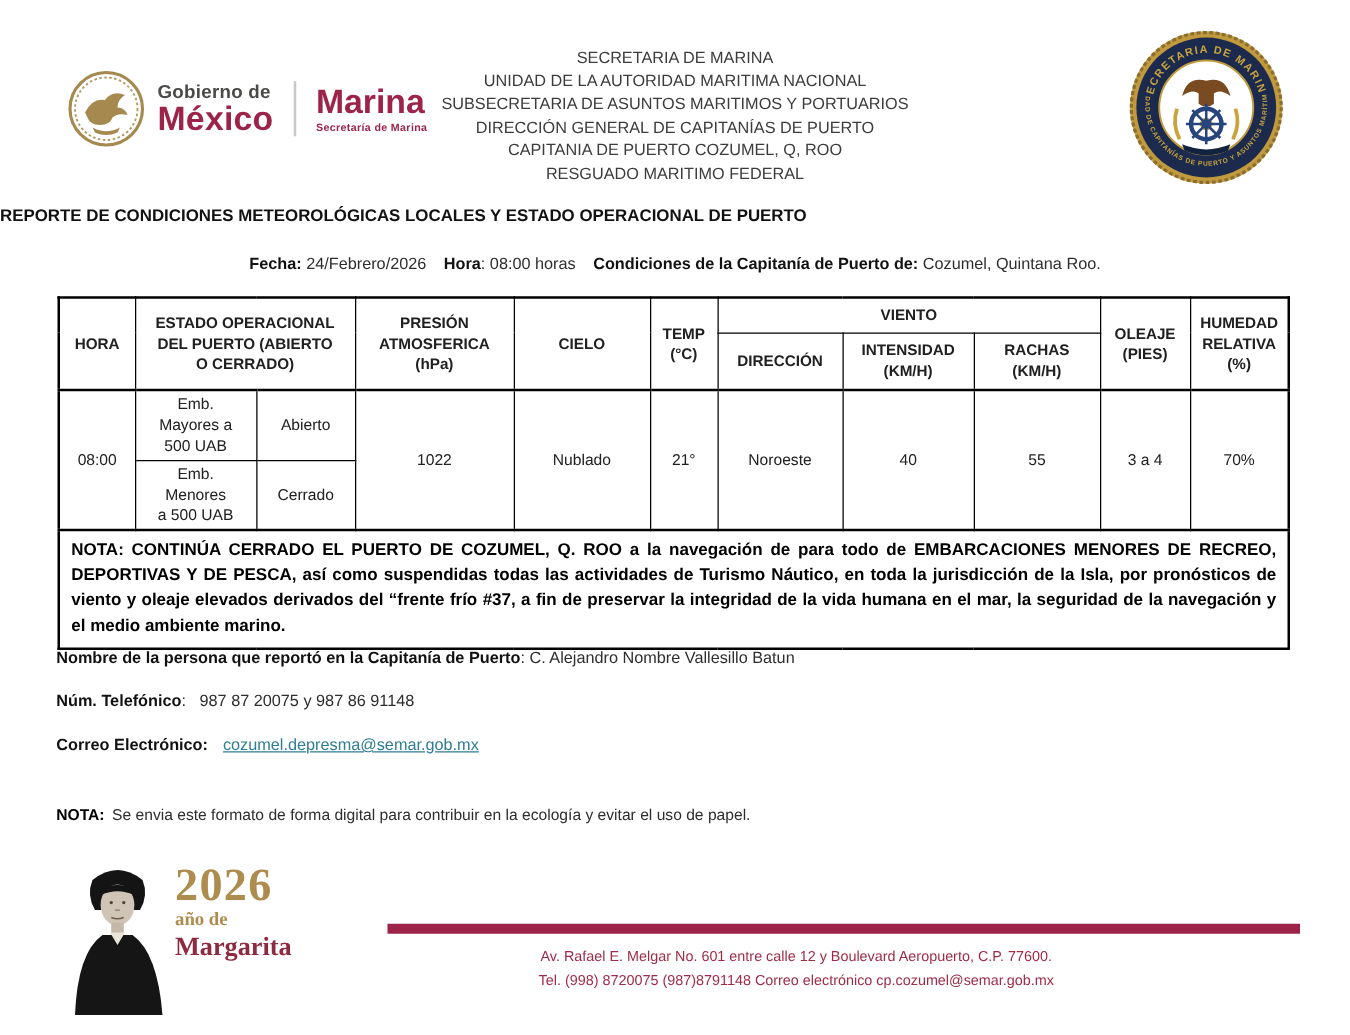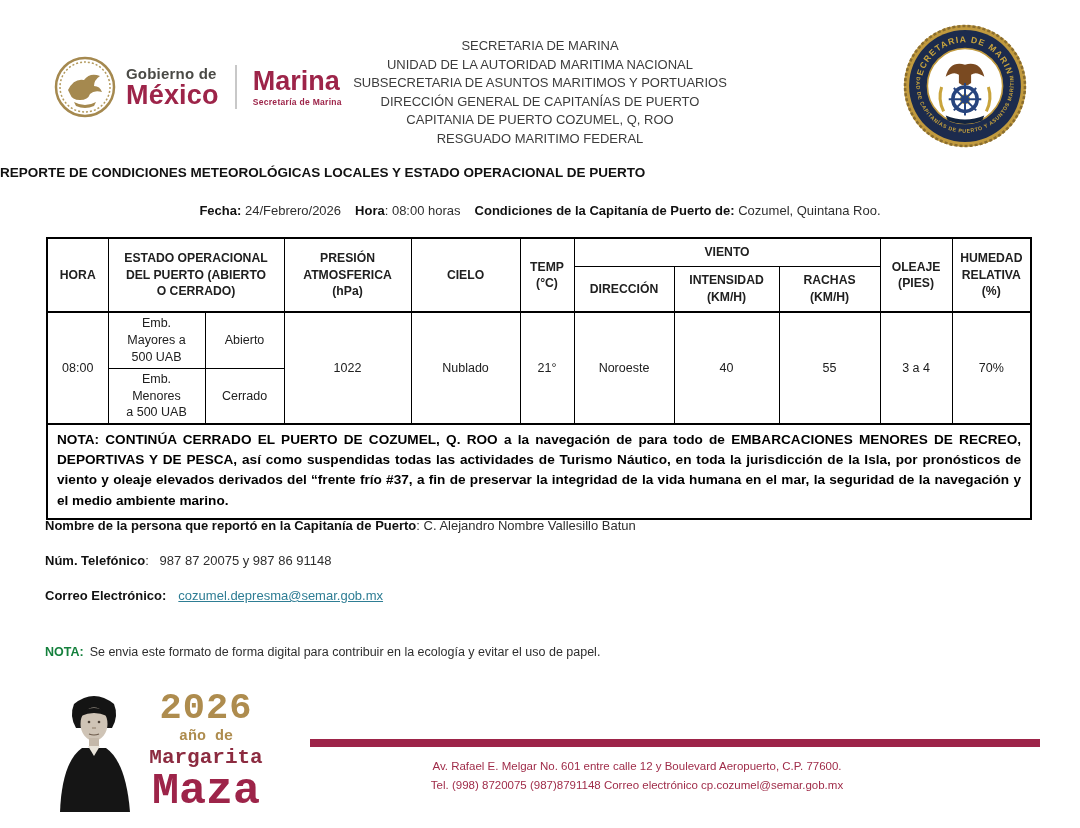--- a/index.html
+++ b/index.html
@@ -45,26 +45,26 @@
                  font-size:13.6px; line-height:1.48; padding:5px 9px 7px 9px; color:#000;
                  height:86px; vertical-align:top; }
 
   
   .contact { left:45px; top:518px; font-size:13px; color:#2e2e2e; }
   .contact .line { margin-bottom:20px; }
   .contact b { color:#111; }
   .email-link { color:#2e7d94; text-decoration:underline; cursor:pointer; margin-left:12px; }
 
   .footnote { left:45px; top:645px; font-size:12.5px; color:#2e2e2e; }
-  .footnote b { color:#15803d; margin-right:6px; }
+  .footnote b { color:#000000; margin-right:6px; }
 
   
   .portrait { left:52px; top:686px; }
-  .mm-text { left:140px; top:690px; width:132px; text-align:center;
-             font-family:Liberation Mono, monospace; line-height:1; }
+  .mm-text { left:140px; top:690px; width:132px; 
+             font-family:Liberation Serif, serif; line-height:1; }
   .mm-year { font-size:37px; font-weight:bold; color:#ae8c4e; letter-spacing:1px; }
   .mm-sub  { font-size:15px; font-weight:bold; color:#ae8c4e; margin-top:2px; }
   .mm-n1   { font-size:21px; font-weight:bold; color:#8c2b40; margin-top:3px; }
   .mm-n2   { font-size:45px; font-weight:bold; color:#9d2449; margin-top:1px; }
   .bar { left:310px; top:739px; width:730px; height:8px; background:#9d2449; }
   .address { left:312px; top:757px; width:650px; text-align:center; font-size:11.5px;
              line-height:19px; color:#9f2b48; }
 </style>
 </head>
 <body>
@@ -226,21 +226,20 @@
   <path d="M 37,48 Q 42,50 47,48" stroke="#6b5a4a" stroke-width="1.2" fill="none"></path>
   <rect x="37" y="52" width="10" height="10" fill="#c4b8a9"></rect>
   <path d="M 8,126 Q 10,76 30,62 L 54,62 Q 74,76 78,126 Z" fill="#151515"></path>
   <polygon points="36,60 48,60 42,70" fill="#e9e4da"></polygon>
 </svg>
 
 <div class="abs mm-text">
   <div class="mm-year">2026</div>
   <div class="mm-sub">año de</div>
   <div class="mm-n1">Margarita</div>
-  <div class="mm-n2">Maza</div>
 </div>
 
 <div class="abs bar"></div>
 
 <div class="abs address">
   <div>Av. Rafael E. Melgar No. 601 entre calle 12 y Boulevard Aeropuerto, C.P. 77600.</div>
   <div>Tel. (998) 8720075 (987)8791148 Correo electrónico cp.cozumel@semar.gob.mx</div>
 </div>
 
 </body></html>

